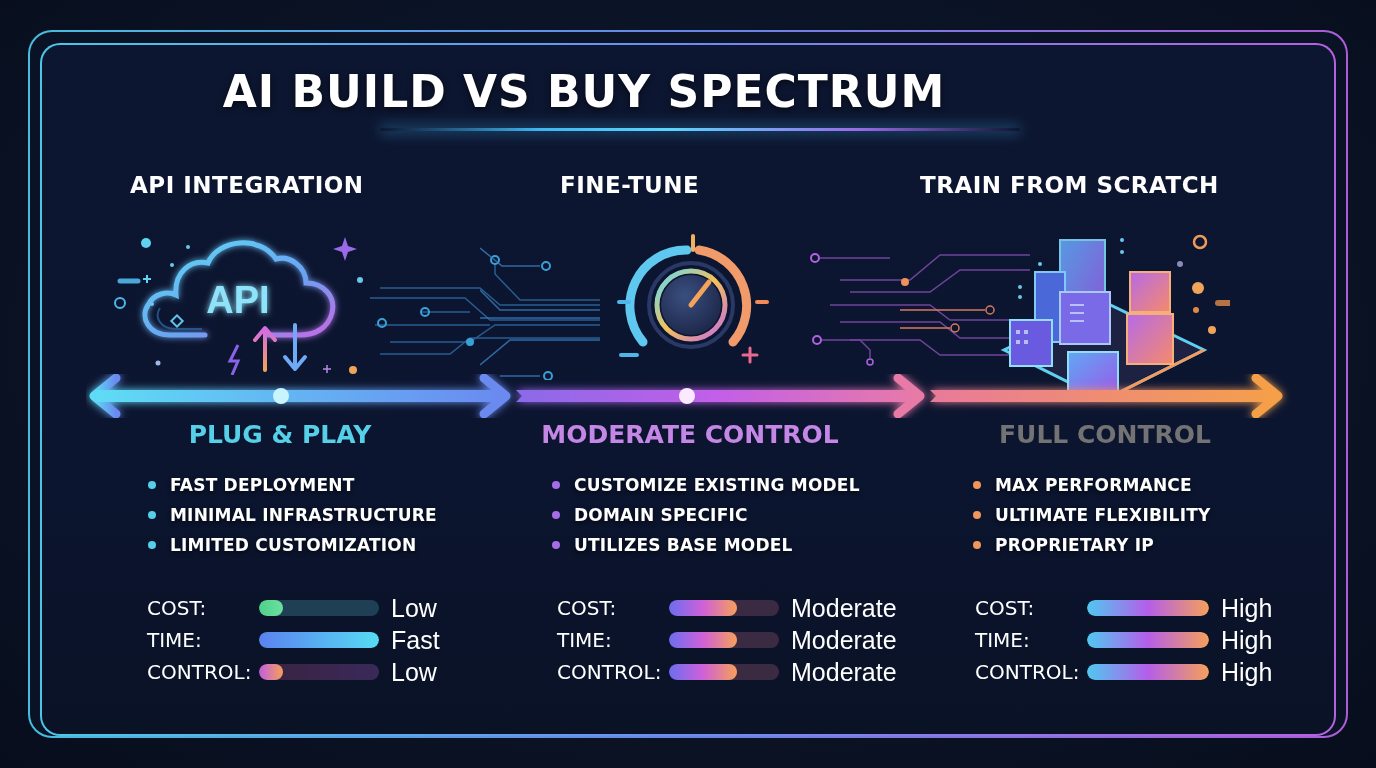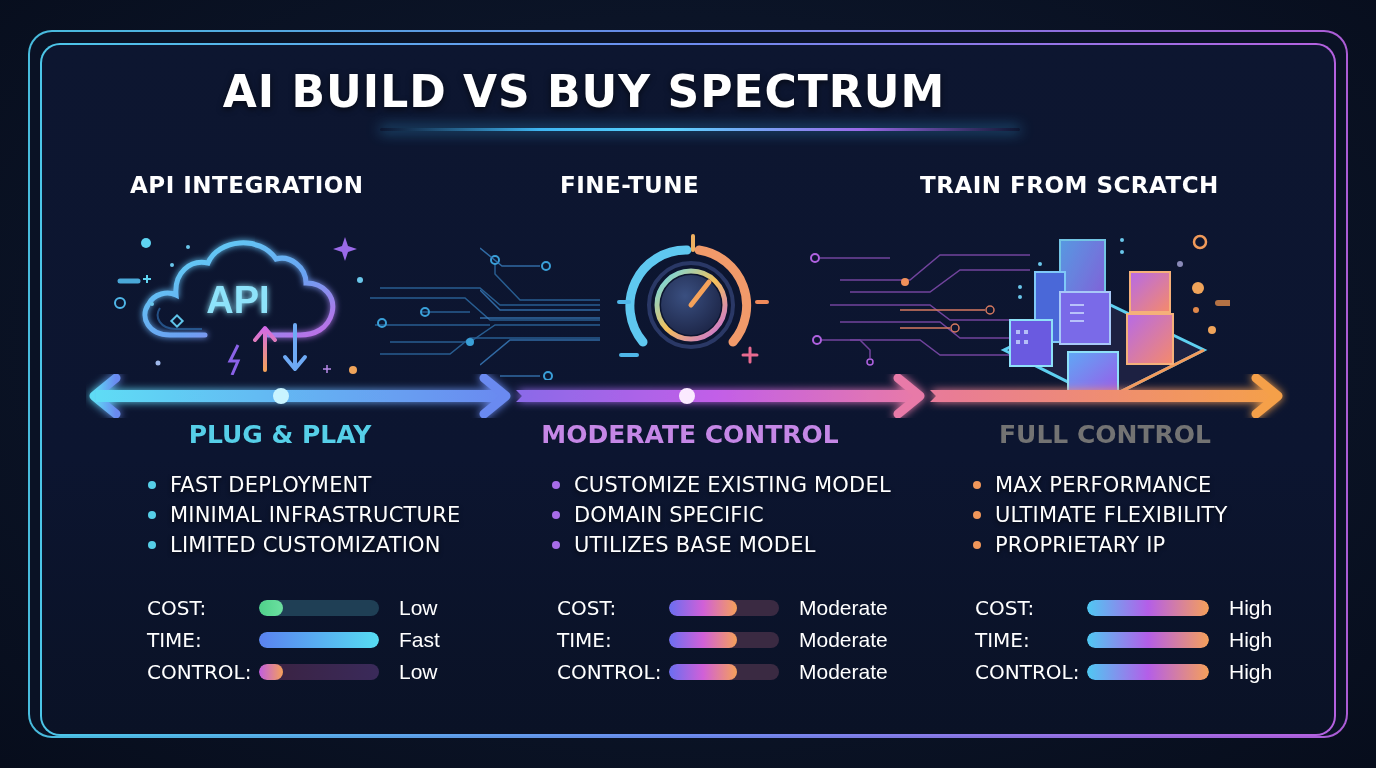--- a/index.html
+++ b/index.html
@@ -15,29 +15,29 @@
   .title{position:absolute;left:0;width:1168px;top:66px;text-align:center;font-weight:bold;font-size:44px;letter-spacing:1px;
     text-shadow:0 2px 6px rgba(0,0,0,.6)}
   .title-line{position:absolute;left:380px;top:128px;width:640px;height:3px;border-radius:2px;
     background:linear-gradient(90deg,rgba(60,170,240,0),#3fb6f2 25%,#5bd6ff 45%,#9a6ae8 75%,rgba(150,90,230,0));
     box-shadow:0 0 14px #3fb6f2}
   .col-title{position:absolute;top:172px;font-weight:bold;font-size:23px;text-align:left;letter-spacing:.5px}
   .icon-wrap{position:absolute}
   .spectrum{position:absolute;left:86px;top:372px;width:1204px;height:48px}
   .sub{position:absolute;top:420px;font-weight:bold;font-size:25px;text-align:center}
   .bullets{position:absolute;top:470px;list-style:none}
-  .bullets li{display:flex;align-items:center;height:30px;font-weight:normal;font-size:21px;letter-spacing:.2px;
+  .bullets li{display:flex;align-items:center;height:30px;font-weight:bold;font-size:17px;letter-spacing:.2px;
     text-shadow:0 2px 4px rgba(0,0,0,.6)}
   .dot{width:8px;height:8px;border-radius:50%;margin-right:14px;flex:none}
   .metrics{position:absolute;top:592px}
   .metric{display:flex;align-items:center;height:32px}
   .mlabel{width:112px;font-weight:normal;font-size:20px}
   .track{width:120px;height:16px;border-radius:8px;position:relative;overflow:hidden}
   .fill{position:absolute;left:0;top:0;height:100%;border-radius:8px}
-  .mval{margin-left:20px;font-size:21px;font-family:"Liberation Sans",sans-serif}
+  .mval{margin-left:12px;font-size:25px;font-family:"Liberation Sans",sans-serif}
 </style>
 </head>
 <body>
 
 <div class="frame-outer"></div>
 <div class="frame-inner"></div>
 
 <h1 class="title">AI BUILD VS BUY SPECTRUM</h1>
 <div class="title-line"></div>
 

